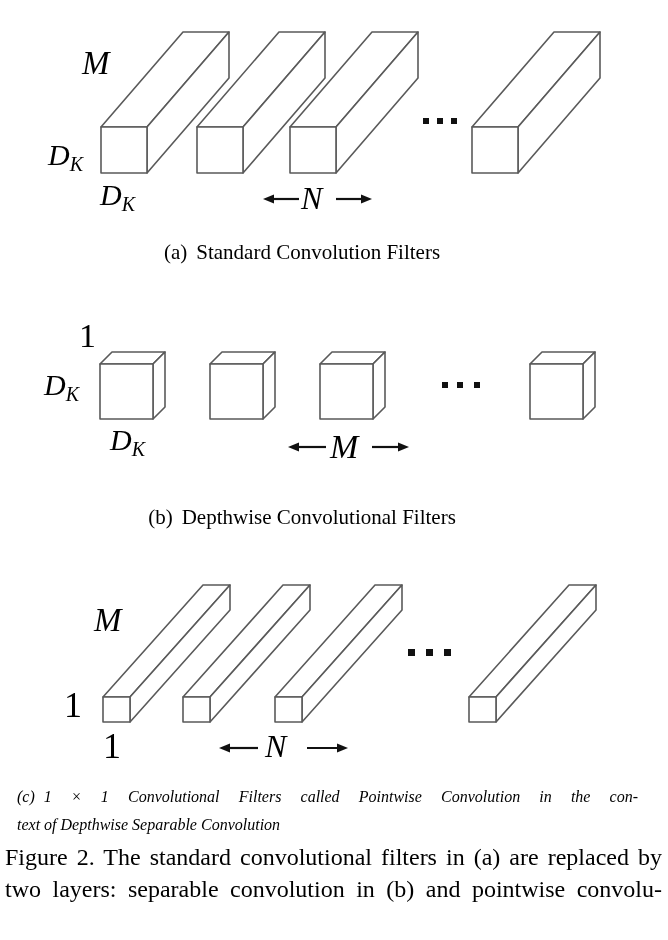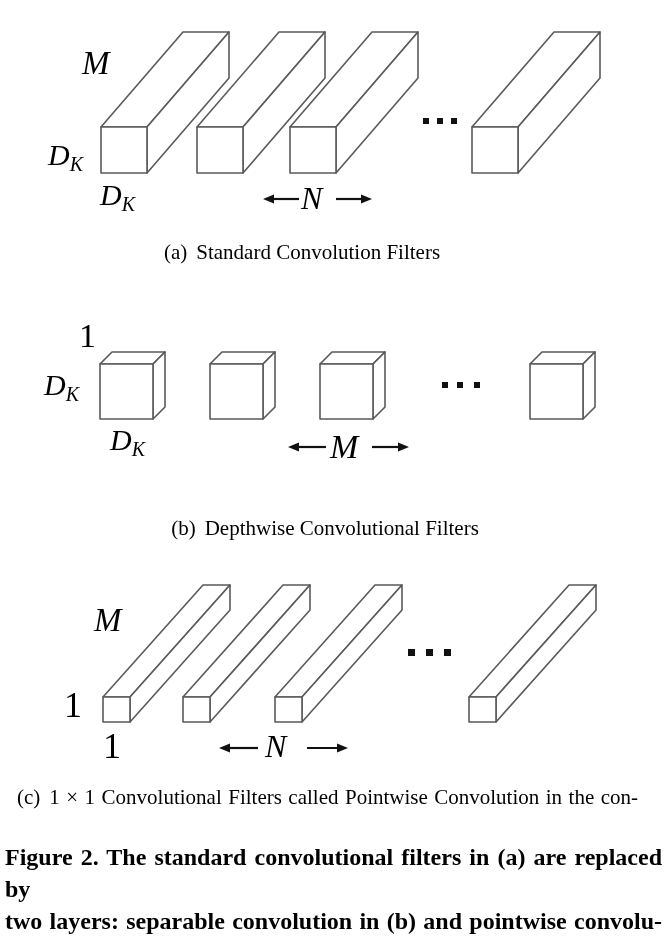--- a/index.html
+++ b/index.html
@@ -49,36 +49,36 @@
     font-size: 21px;
     line-height: 28px;
     white-space: nowrap;
   }
   .subcaption .cap-tag { margin-right: 9px; }
   .subcaption-c {
     position: absolute;
     left: 17px;
     top: 783px;
     width: 621px;
-    font-size: 21px;
+    font-size: 16px;
     line-height: 28px;
+    font-style: italic;
   }
   .subcaption-c .cap-tag { margin-right: 9px; }
   .just {
     text-align: justify;
     text-align-last: justify;
   }
   .figure-caption {
     position: absolute;
     left: 5px;
     top: 841px;
     width: 657px;
     font-size: 24px;
     line-height: 32px;
-    font-weight: bold;
   }
 </style>
 </head>
 <body>
 
 <div id="page">
 
   <svg id="diagram-svg" viewBox="0 0 668 940" xmlns="http://www.w3.org/2000/svg">
       <g>
         <polygon fill="#ffffff" stroke="#5a5a5a" stroke-width="1.6" stroke-linejoin="round" points="101,127 183,32 229,32 147,127"></polygon>
@@ -188,32 +188,33 @@
     <div class="subcaption" style="top:238px;"><span class="cap-tag">(a)</span><span>Standard Convolution Filters</span></div>
 
     <div class="lbl num" style="left:79px; top:318px; font-size:34px;">1</div>
 
     <div class="lbl" style="left:44px; top:369px;"><span class="dk-main">D</span><span class="dk-sub">K</span></div>
 
     <div class="lbl" style="left:110px; top:424px;"><span class="dk-main">D</span><span class="dk-sub">K</span></div>
 
     <div class="lbl math" style="left:330px; top:429px; font-size:34px;">M</div>
 
-    <div class="subcaption" style="top:514px;padding-left:23px;"><span class="cap-tag">(b)</span><span>Depthwise Convolutional Filters</span></div>
+    <div class="subcaption" style="top:503px;"><span class="cap-tag">(b)</span><span>Depthwise Convolutional Filters</span></div>
 
     <div class="lbl math" style="left:94px; top:603px; font-size:33px;">M</div>
 
     <div class="lbl num" style="left:64px; top:687px; font-size:36px;">1</div>
 
     <div class="lbl num" style="left:103px; top:728px; font-size:36px;">1</div>
 
     <div class="lbl math" style="left:265px; top:730px; font-size:32px;">N</div>
 
     <div class="subcaption-c">
       <div class="just"><span class="cap-tag">(c)</span><span>1 × 1 Convolutional Filters called Pointwise Convolution in the con-</span></div>
+      <div>text of Depthwise Separable Convolution</div>
     </div>
 
     <div class="figure-caption">
       <div class="just">Figure 2. The standard convolutional filters in (a) are replaced by</div>
       <div class="just">two layers: separable convolution in (b) and pointwise convolu-</div>
     </div>
 
   </div>
 </div>
 

